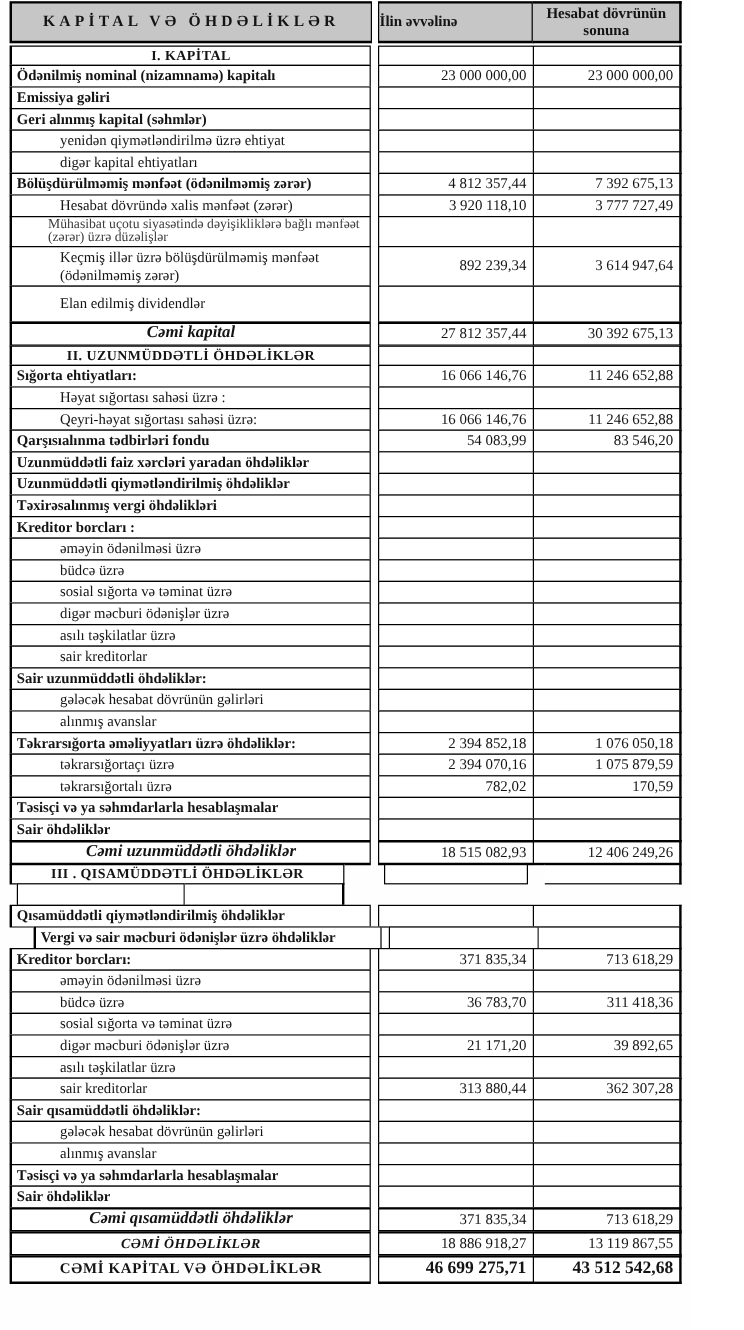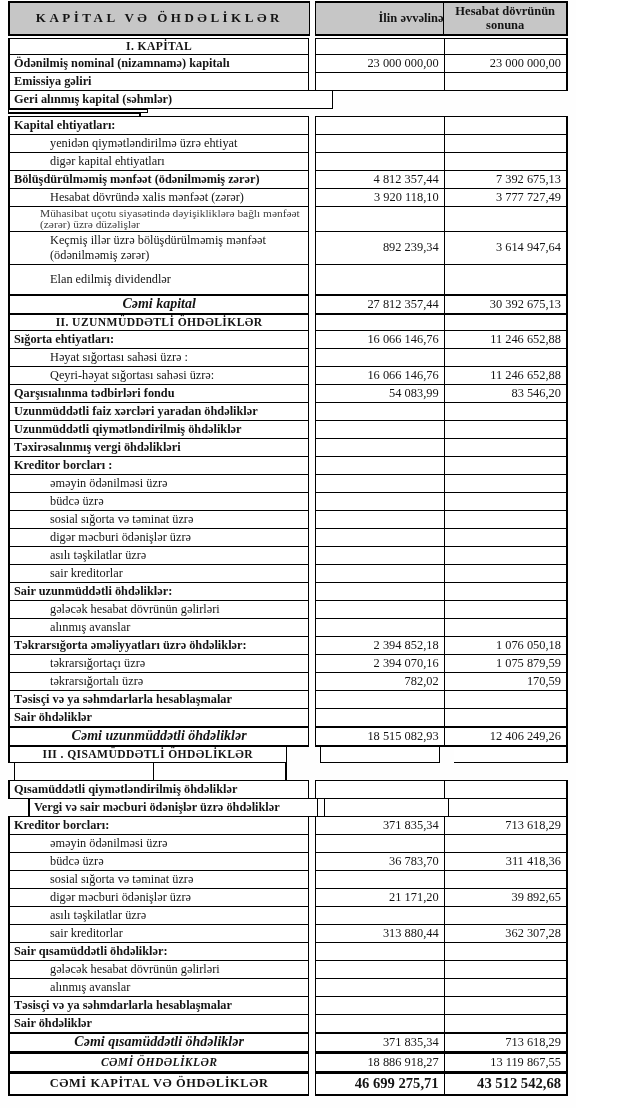--- a/index.html
+++ b/index.html
@@ -20,21 +20,21 @@
   .cv1{width:140px;box-sizing:border-box;border:1px solid #000;
        display:flex;align-items:center;background:#fff;}
   .cv2{width:133px;box-sizing:border-box;border:1px solid #000;border-left:0;border-right-width:2px;
        display:flex;align-items:center;background:#fff;}
   
   .hdr{margin-bottom:3px;}
   .hdr .cl,.hdr .cv1,.hdr .cv2{background:#c6c6c6;border-top-width:2px;border-bottom-width:2px;min-height:34px;}
   .hdr .cv1{border-right-width:2px;}
   .hdr .cv2{border-left-width:2px;margin-left:-1px;}
   .h1{width:100%;text-align:center;font-weight:700;font-size:13px;letter-spacing:3.5px;}
-  .h2{width:100%;text-align:right;font-weight:700;font-size:12.5px;}
+  .h2{width:100%;text-align:left;font-weight:700;font-size:12.5px;}
   .h3{width:100%;text-align:center;font-weight:700;font-size:12.5px;line-height:1.15;padding:1px 2px;}
   
   .lab-bold{font-weight:700;font-size:12.3px;line-height:1.2;padding:1px 3px 1px 4px;}
   .lab-plain{font-size:12.3px;line-height:1.2;padding:1px 3px 1px 40px;}
   .lab-note{font-size:11.4px;line-height:11px;padding:0 3px 0 30px;color:#3d3d3d;
             filter:blur(0.4px);overflow:hidden;max-height:25px;}
   .lab-section{width:100%;text-align:center;font-weight:700;font-size:11.6px;letter-spacing:0.4px;}
   .lab-total{width:100%;text-align:center;font-weight:700;font-style:italic;font-size:14px;}
   .lab-grand{width:100%;text-align:center;font-weight:700;font-style:italic;font-size:11.6px;letter-spacing:0.4px;}
   .lab-overall{width:100%;text-align:center;font-weight:700;font-size:12.4px;letter-spacing:0.6px;}
@@ -92,35 +92,23 @@
           <div class="lab-bold">Emissiya gəliri</div>
         </div>
         <div class="cg"></div>
         <div class="cv1">
           <div class="val"></div>
         </div>
         <div class="cv2">
           <div class="val"></div>
         </div>
       </div>
-      <div class="r" style="min-height: 19px; flex-direction: column;">
+      <div class="r" style="min-height: 19px;">
         <div class="cl">
           <div class="lab-bold">Geri alınmış kapital (səhmlər)</div>
-        </div>
-        <div class="cg"></div>
-        <div class="cv1">
-          <div class="val"></div>
-        </div>
-        <div class="cv2">
-          <div class="val"></div>
-        </div>
-      </div>
-      <div class="r" style="min-height: 19px;">
-        <div class="cl">
-          <div class="lab-bold">Kapital ehtiyatları:</div>
         </div>
         <div class="cg"></div>
         <div class="cv1">
           <div class="val"></div>
         </div>
         <div class="cv2">
           <div class="val"></div>
         </div>
       </div>
       <div class="r" style="min-height: 19px;">

